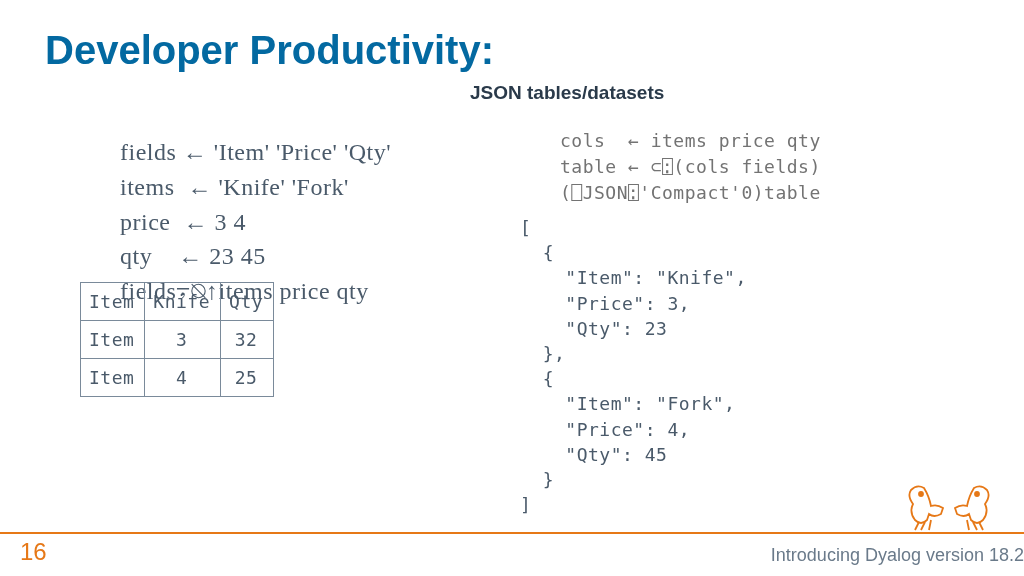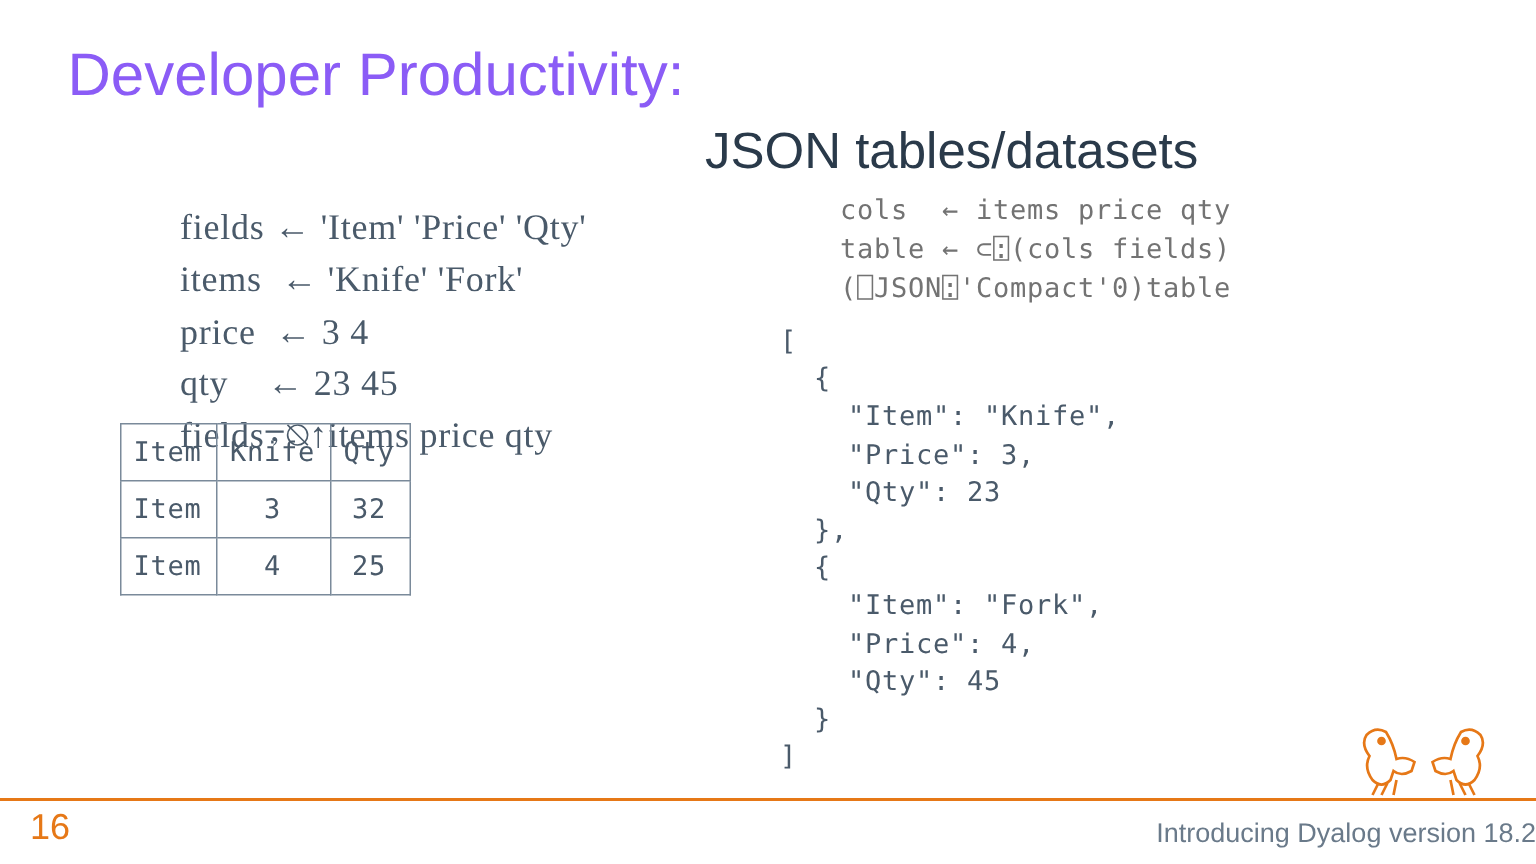--- a/index.html
+++ b/index.html
@@ -9,29 +9,29 @@
     background: #fff;
     font-family: "Segoe UI", Arial, sans-serif;
     position: relative;
     overflow: hidden;
   }
   .title {
     position: absolute;
     top: 28px;
     left: 45px;
     font-size: 40px;
-    font-weight: 400;
-    color: #8b5cf6;
+    font-weight: 700;
+    color: #0369a1;
   }
   .subtitle {
     position: absolute;
     top: 82px;
     left: 470px;
-    font-size: 34px;
-    font-weight: 400;
+    font-size: 19px;
+    font-weight: 700;
     color: #2a3a4a;
   }
   .code-left {
     position: absolute;
     top: 135px;
     left: 120px;
     font-family: Liberation Serif, serif;
     font-size: 24px;
     color: #4a5a6a;
     line-height: 1.45;

